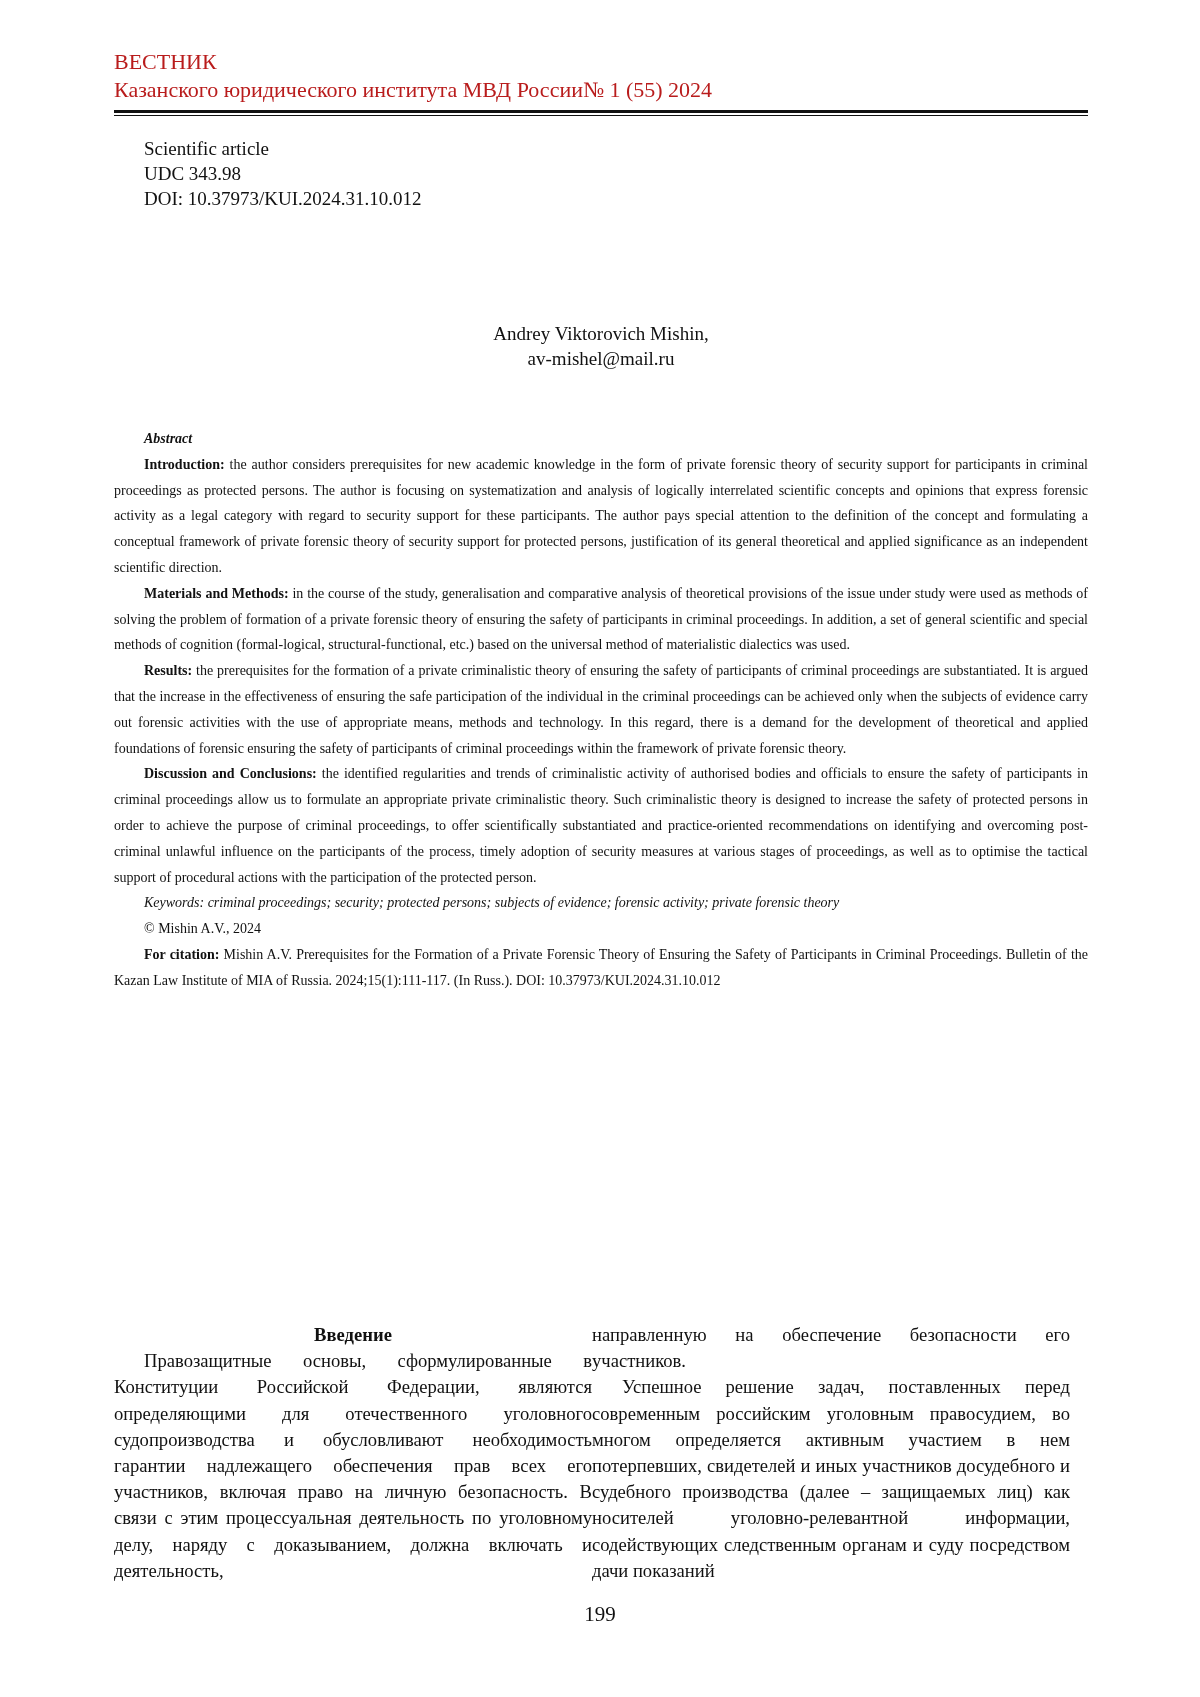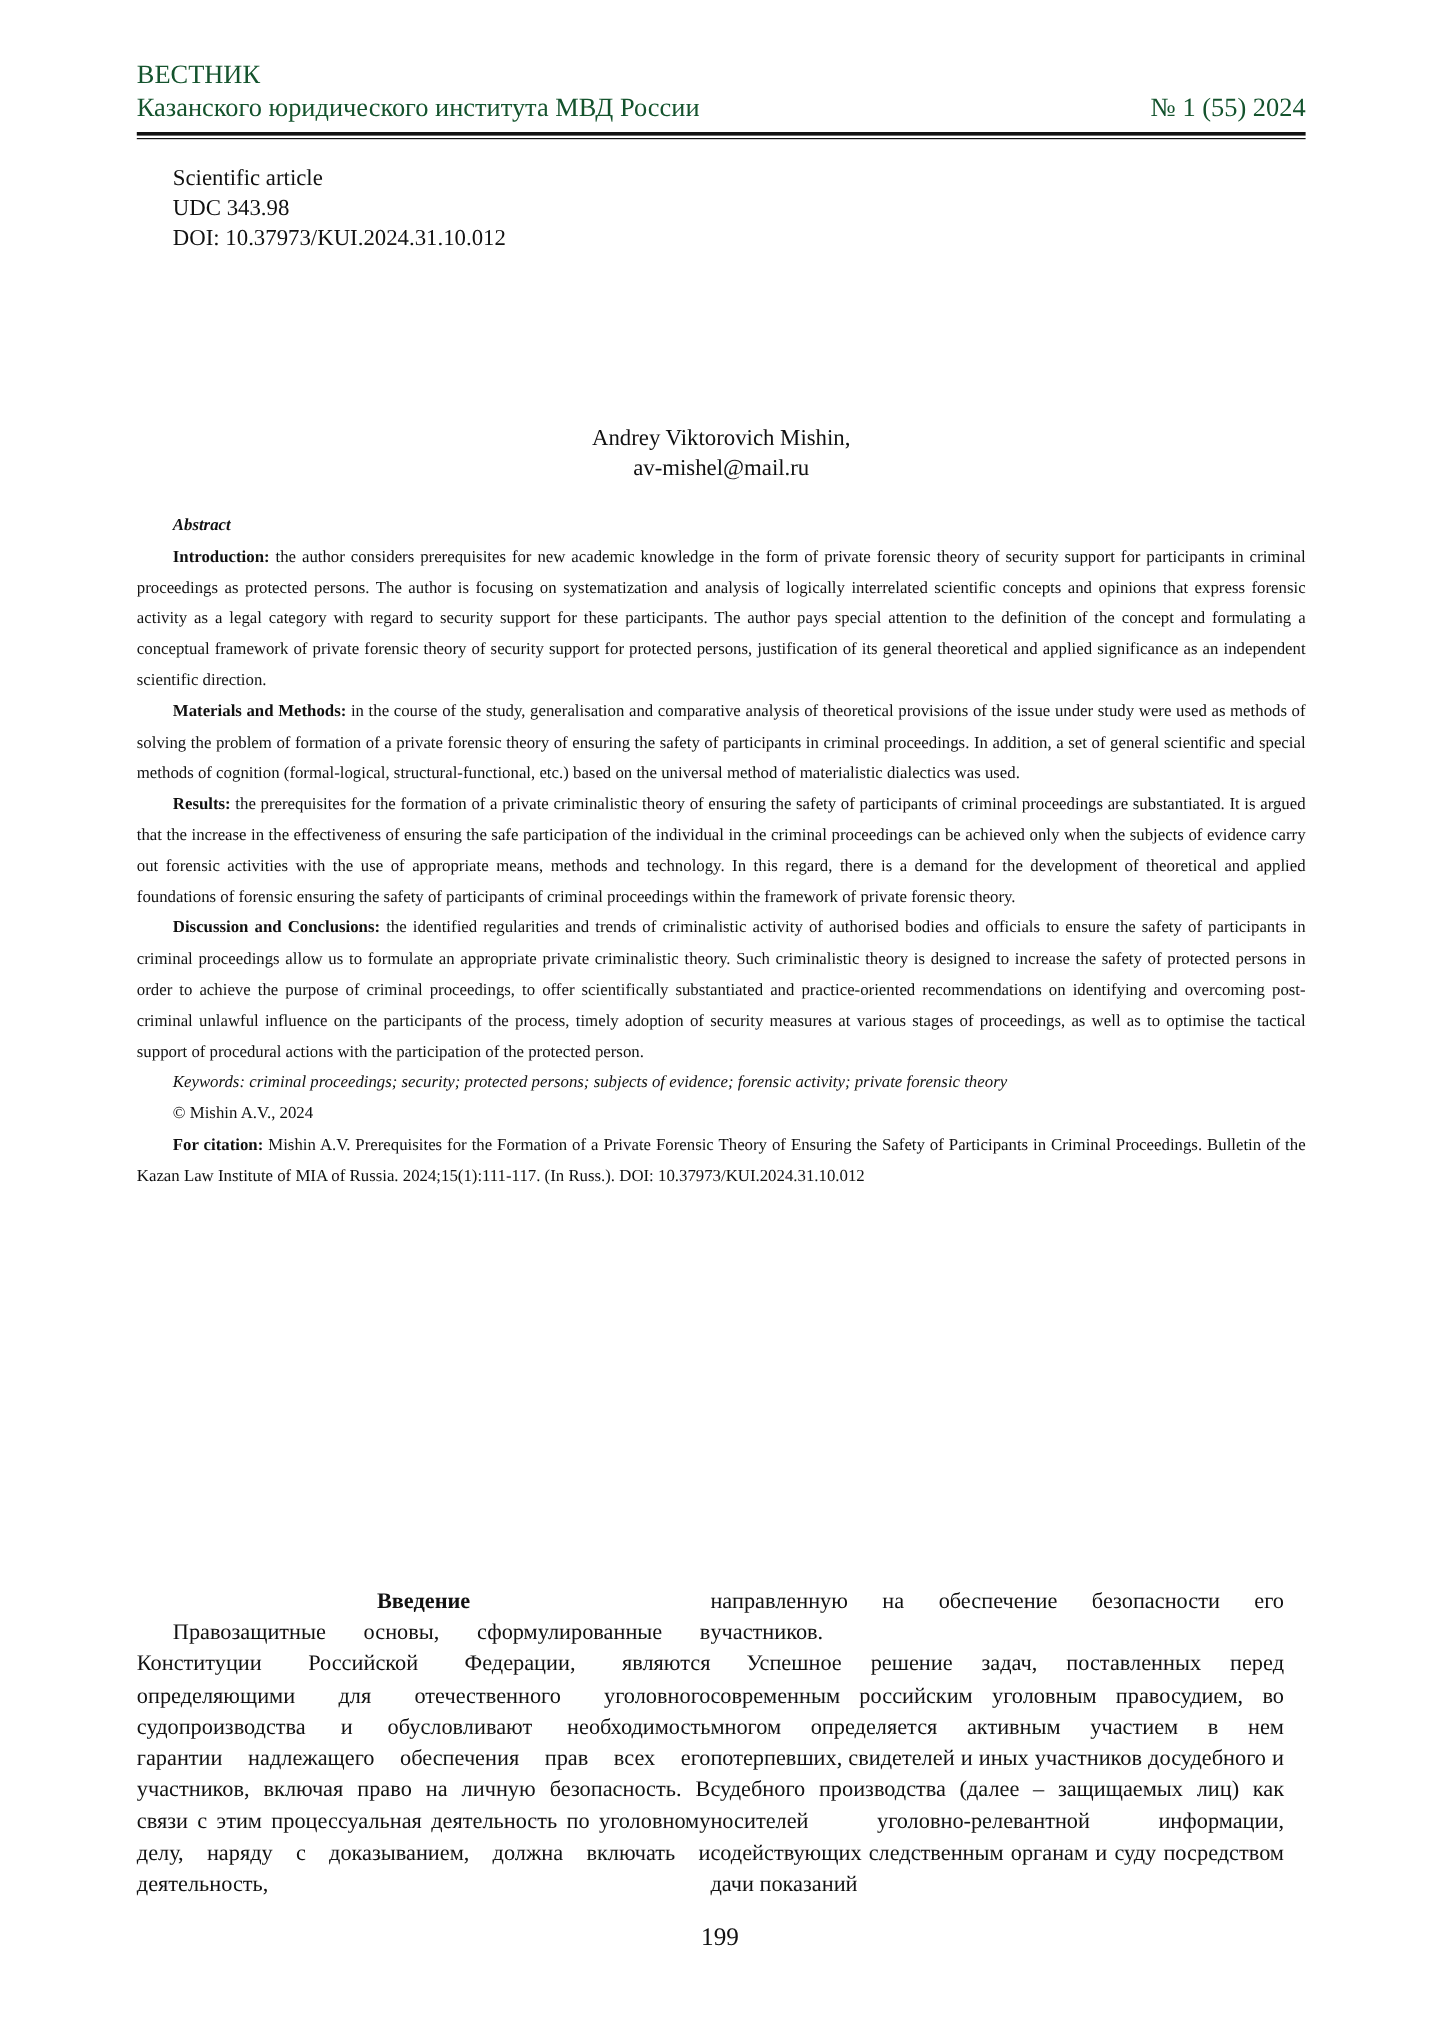--- a/index.html
+++ b/index.html
@@ -1,28 +1,28 @@
 <!DOCTYPE html>
 <html><head>
 <meta charset="utf-8">
 <style>
   html, body { margin: 0; padding: 0; background: #ffffff; }
   body { width: 1200px; height: 1697px; position: relative; overflow: hidden; color: #111; }
   .page { position: absolute; left: 0; top: 0; width: 1200px; height: 1697px; }
 
-  .running-head { position: absolute; left: 114px; top: 48px; width: 974px; font-family: "Liberation Serif", serif; font-size: 22px; line-height: 28px; color: #14532d; }
-  .rh-line2 { display: flex; justify-content: space-between; font-family: Liberation Serif, serif; }
+  .running-head { position: absolute; left: 114px; top: 48px; width: 974px; font-family: "Liberation Serif", serif; font-size: 22px; line-height: 28px; color: #b91c1c; }
+  .rh-line2 { display: flex; justify-content: flex-start; font-family: Liberation Serif, serif; }
   .rule-thick { position: absolute; left: 114px; top: 110px; width: 974px; height: 3px; background: #111; }
   .rule-thin { position: absolute; left: 114px; top: 115px; width: 974px; height: 1px; background: #111; }
 
   .meta { position: absolute; left: 144px; top: 136px; font-family: "Liberation Serif", serif; font-size: 19px; line-height: 25px; }
 
   .title { position: absolute; left: 114px; top: 241px; width: 974px; text-align: center; font-family: "Liberation Serif", serif; font-weight: bold; font-size: 19px; line-height: 25px; letter-spacing: 0.1px; }
 
-  .author { position: absolute; left: 114px; top: 321px; width: 974px; text-align: center; font-family: "Liberation Serif", serif; font-size: 19px; line-height: 25px; margin-top: 32px; }
+  .author { position: absolute; left: 114px; top: 321px; width: 974px; text-align: center; font-family: "Liberation Serif", serif; font-size: 19px; line-height: 25px; }
 
   .abstract { position: absolute; left: 114px; top: 426px; width: 974px; font-family: "Liberation Serif", serif; font-size: 14px; line-height: 25.8px; text-align: justify; }
   .abstract p { margin: 0; text-indent: 30px; }
   .abstract .abs-head { font-style: italic; font-weight: bold; text-indent: 30px; }
   .abstract b { font-weight: bold; }
   .abstract .kw { font-style: italic; }
 
   .cols { position: absolute; left: 114px; top: 1322px; width: 974px; display: flex; justify-content: flex-start; font-family: "Liberation Serif", serif; font-size: 18.6px; line-height: 26.2px; }
   .col { width: 478px; text-align: justify; }
   .col p { margin: 0; text-indent: 30px; }

